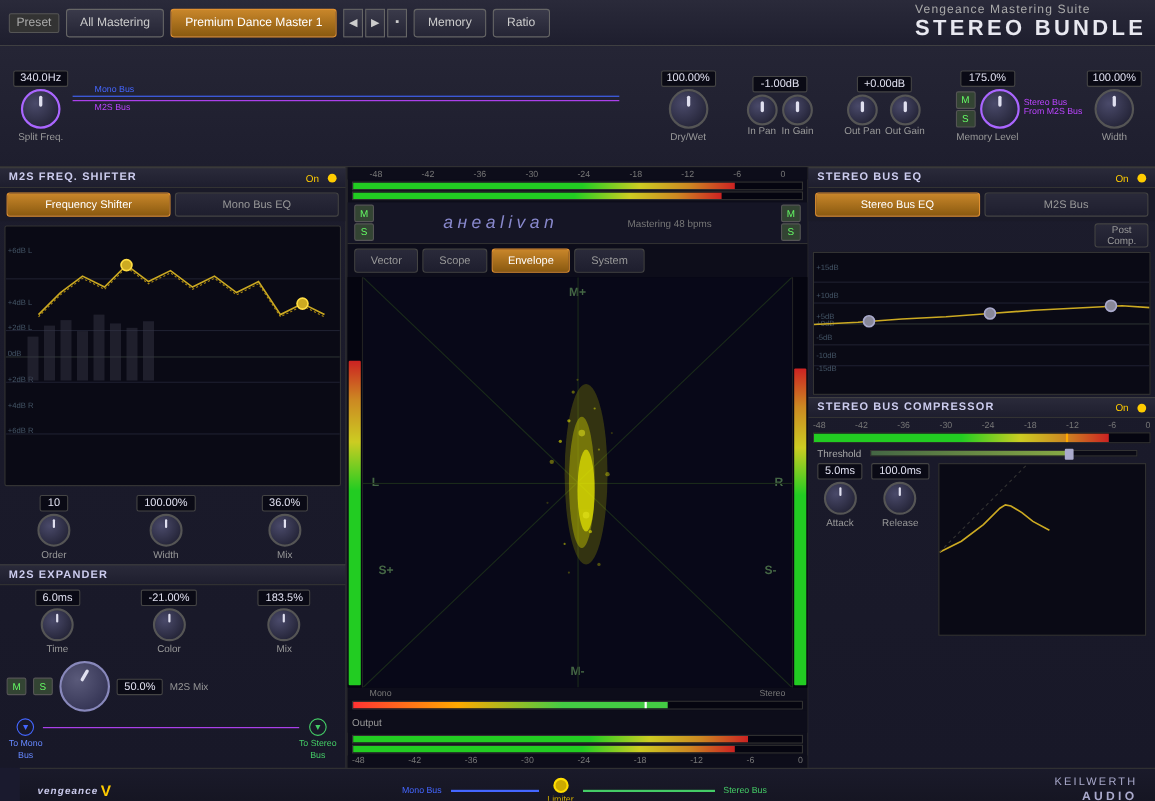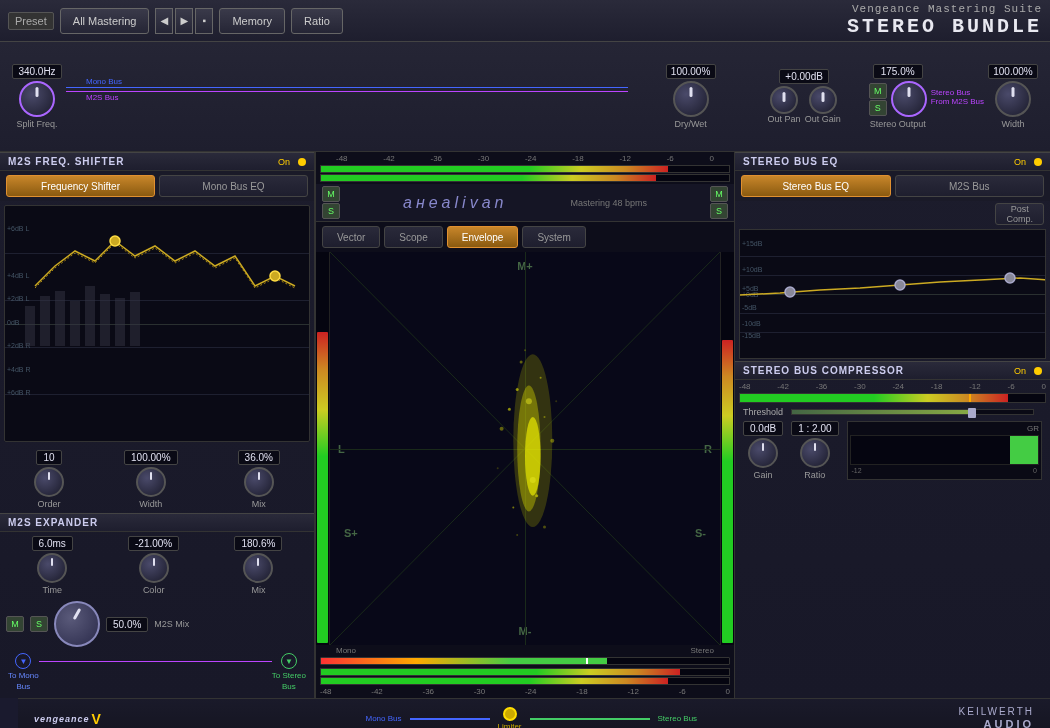--- a/index.html
+++ b/index.html
@@ -62,22 +62,20 @@
       border: 1px solid #666;
       color: #ccc;
       font-size: 10px;
       cursor: pointer;
       display: flex;
       align-items: center;
       justify-content: center;
     }
     .title-area {
       margin-left: auto;
-      text-align: right;
-      font-family: Liberation Mono, monospace;
     }
     .title-sub {
       font-size: 11px;
       color: #aaa;
       letter-spacing: 1px;
     }
     .title-main {
       font-size: 20px;
       color: #e8e8f0;
       font-weight: bold;
@@ -318,20 +316,21 @@
       position: relative;
       overflow: hidden;
     }
   </style>
 </head>
 <body>
 
 <div class="top-bar">
   <span class="preset-label">Preset</span>
   <button class="top-btn top-btn-dark">All Mastering</button>
+  <button class="top-btn top-btn-orange">Premium Dance Master 1</button>
   <div class="preset-nav">
     <div class="nav-arrow">◀</div>
     <div class="nav-arrow">▶</div>
     <div class="nav-arrow">▪</div>
   </div>
   <button class="top-btn top-btn-dark">Memory</button>
   <button class="top-btn top-btn-dark">Ratio</button>
   <div class="title-area">
     <div class="title-sub">Vengeance Mastering Suite</div>
     <div class="title-main">STEREO BUNDLE</div>
@@ -355,20 +354,33 @@
 
   <div style="width:30px;"></div>
 
   <div class="knob-group">
     <div class="knob-value">100.00%</div>
     <div class="knob"></div>
     <div class="knob-label">Dry/Wet</div>
   </div>
   <div style="width:20px;"></div>
 
+  <div class="knob-group">
+    <div class="knob-value">-1.00dB</div>
+    <div style="display:flex; gap:4px;">
+      <div style="display:flex; flex-direction:column; align-items:center;">
+        <div class="knob" style="width:28px;height:28px;"></div>
+        <div class="knob-label">In Pan</div>
+      </div>
+      <div style="display:flex; flex-direction:column; align-items:center;">
+        <div class="knob" style="width:28px;height:28px;"></div>
+        <div class="knob-label">In Gain</div>
+      </div>
+    </div>
+  </div>
   <div style="width:20px;"></div>
 
   <div class="knob-group">
     <div class="knob-value">+0.00dB</div>
     <div style="display:flex; gap:4px;">
       <div style="display:flex; flex-direction:column; align-items:center;">
         <div class="knob" style="width:28px;height:28px;"></div>
         <div class="knob-label">Out Pan</div>
       </div>
       <div style="display:flex; flex-direction:column; align-items:center;">
@@ -381,21 +393,21 @@
 
   <div class="knob-group">
     <div class="knob-value">175.0%</div>
     <div style="display:flex; align-items:center; gap:4px;">
       <div style="display:flex; flex-direction:column; gap:1px;">
         <div class="m-btn">M</div>
         <div class="s-btn">S</div>
       </div>
       <div class="knob knob-purple"></div>
     </div>
-    <div class="knob-label">Stereo Output</div>
+    <div class="knob-label">Memory Level</div>
   </div>
 
   <div style="display:flex; flex-direction:column; font-size:8px; color:#bb44ff;">
     <span>Stereo Bus</span>
     <span>From M2S Bus</span>
   </div>
 
   <div class="knob-group">
     <div class="knob-value">100.00%</div>
     <div class="knob"></div>
@@ -481,21 +493,21 @@
         <div class="small-value">6.0ms</div>
         <div class="small-knob"></div>
         <div class="knob-label">Time</div>
       </div>
       <div class="knob-group">
         <div class="small-value">-21.00%</div>
         <div class="small-knob"></div>
         <div class="knob-label">Color</div>
       </div>
       <div class="knob-group">
-        <div class="small-value">180.6%</div>
+        <div class="small-value">183.5%</div>
         <div class="small-knob"></div>
         <div class="knob-label">Mix</div>
       </div>
     </div>
 
     <div class="ms-row">
       <div class="m-btn">M</div>
       <div class="s-btn">S</div>
       <div class="mix-knob-large"></div>
       <div class="small-value">50.0%</div>
@@ -628,20 +640,23 @@
     </div>
 
     <div style="display:flex; align-items:center; padding:1px 4px; gap:4px; background:#0d0d1a;">
       <div style="flex:1; height:8px; background:#050510; border:1px solid #333; border-radius:1px; position:relative; overflow:hidden;">
         <div style="width:70%; height:100%; background:linear-gradient(90deg, #ff3333, #ffaa00, #44cc44, #44cc44); position:absolute; left:0;"></div>
         <div style="width:2px; height:100%; background:#fff; position:absolute; left:65%;"></div>
       </div>
     </div>
 
 
+    <div style="padding:1px 4px; background:#0d0d1a;">
+      <span style="color:#999; font-size:9px;">Output</span>
+    </div>
 
     <div style="padding:2px 4px; display:flex; flex-direction:column; gap:1px;">
       <div style="height:8px; background:#050510; border:1px solid #333; overflow:hidden;">
         <div style="width:88%; height:100%; background:linear-gradient(90deg, #22cc22 0%, #22cc22 60%, #cccc22 75%, #cc8822 88%, #cc2222 100%);"></div>
       </div>
       <div style="height:8px; background:#050510; border:1px solid #333; overflow:hidden;">
         <div style="width:85%; height:100%; background:linear-gradient(90deg, #22cc22 0%, #22cc22 60%, #cccc22 75%, #cc8822 88%, #cc2222 100%);"></div>
       </div>
     </div>
 
@@ -727,44 +742,41 @@
     </div>
 
     <div style="display:flex; align-items:center; padding:2px 8px;">
       <span style="color:#aaa; font-size:9px;">Threshold</span>
       <div style="flex:1; height:6px; background:#0a0a15; border:1px solid #333; margin:0 8px; position:relative;">
         <div style="width:75%; height:100%; background:linear-gradient(90deg, #446644, #88aa44);"></div>
         <div style="width:8px; height:10px; background:#aaaacc; position:absolute; top:-2px; left:73%; border-radius:1px;"></div>
       </div>
     </div>
 
-
     <div style="display:flex; gap:8px; padding:2px 8px;">
       <div class="knob-group">
-        <div class="small-value">0.0dB</div>
+        <div class="small-value">5.0ms</div>
         <div class="small-knob"></div>
-        <div class="knob-label">Gain</div>
+        <div class="knob-label">Attack</div>
       </div>
       <div class="knob-group">
-        <div class="small-value">1 : 2.00</div>
+        <div class="small-value">100.0ms</div>
         <div class="small-knob"></div>
-        <div class="knob-label">Ratio</div>
-      </div>
-
-      <div style="flex:1; background:#0a0a15; border:1px solid #333; position:relative; padding:2px;">
-        <div style="color:#777; font-size:8px; text-align:right;">GR</div>
-        <div style="height:30px; background:#050510; border:1px solid #222; margin:2px 0; position:relative; overflow:hidden;">
-          <div style="width:15%; height:100%; background:#44cc44; position:absolute; right:0;"></div>
-        </div>
-        <div style="display:flex; justify-content:space-between; padding:0 2px;">
-          <span style="color:#666; font-size:7px;">-12</span>
-          <span style="color:#666; font-size:7px;">0</span>
-        </div>
-      </div>
-    </div>
+        <div class="knob-label">Release</div>
+      </div>
+
+      <div style="flex:1; background:#0a0a15; border:1px solid #333; position:relative; overflow:hidden; min-height:80px;">
+        <svg style="width:100%; height:100%;">
+
+          <polyline points="0,80 20,70 40,55 55,40 60,37 65,38 75,44 85,52 100,60" fill="none" stroke="#ccaa22" stroke-width="1.5"></polyline>
+          <line x1="0" y1="80" x2="80" y2="0" stroke="#333" stroke-width="1" stroke-dasharray="3,3"></line>
+        </svg>
+      </div>
+    </div>
+
 
   </div>
 
 </div>
 
 <div style="height:40px; background:linear-gradient(180deg,#1a1a2a,#141420); border-top:1px solid #333; display:flex; align-items:center; padding:0 16px; position:relative;margin-left:18px;">
 
   <div style="width:70px; display:flex; align-items:center;">
     <span style="color:#ccccee; font-size:9px; letter-spacing:1px; font-weight:bold; font-style:italic;">vengeance</span>
     <span style="color:#ffcc00; font-size:14px; font-weight:bold; margin-left:2px;">V</span>

